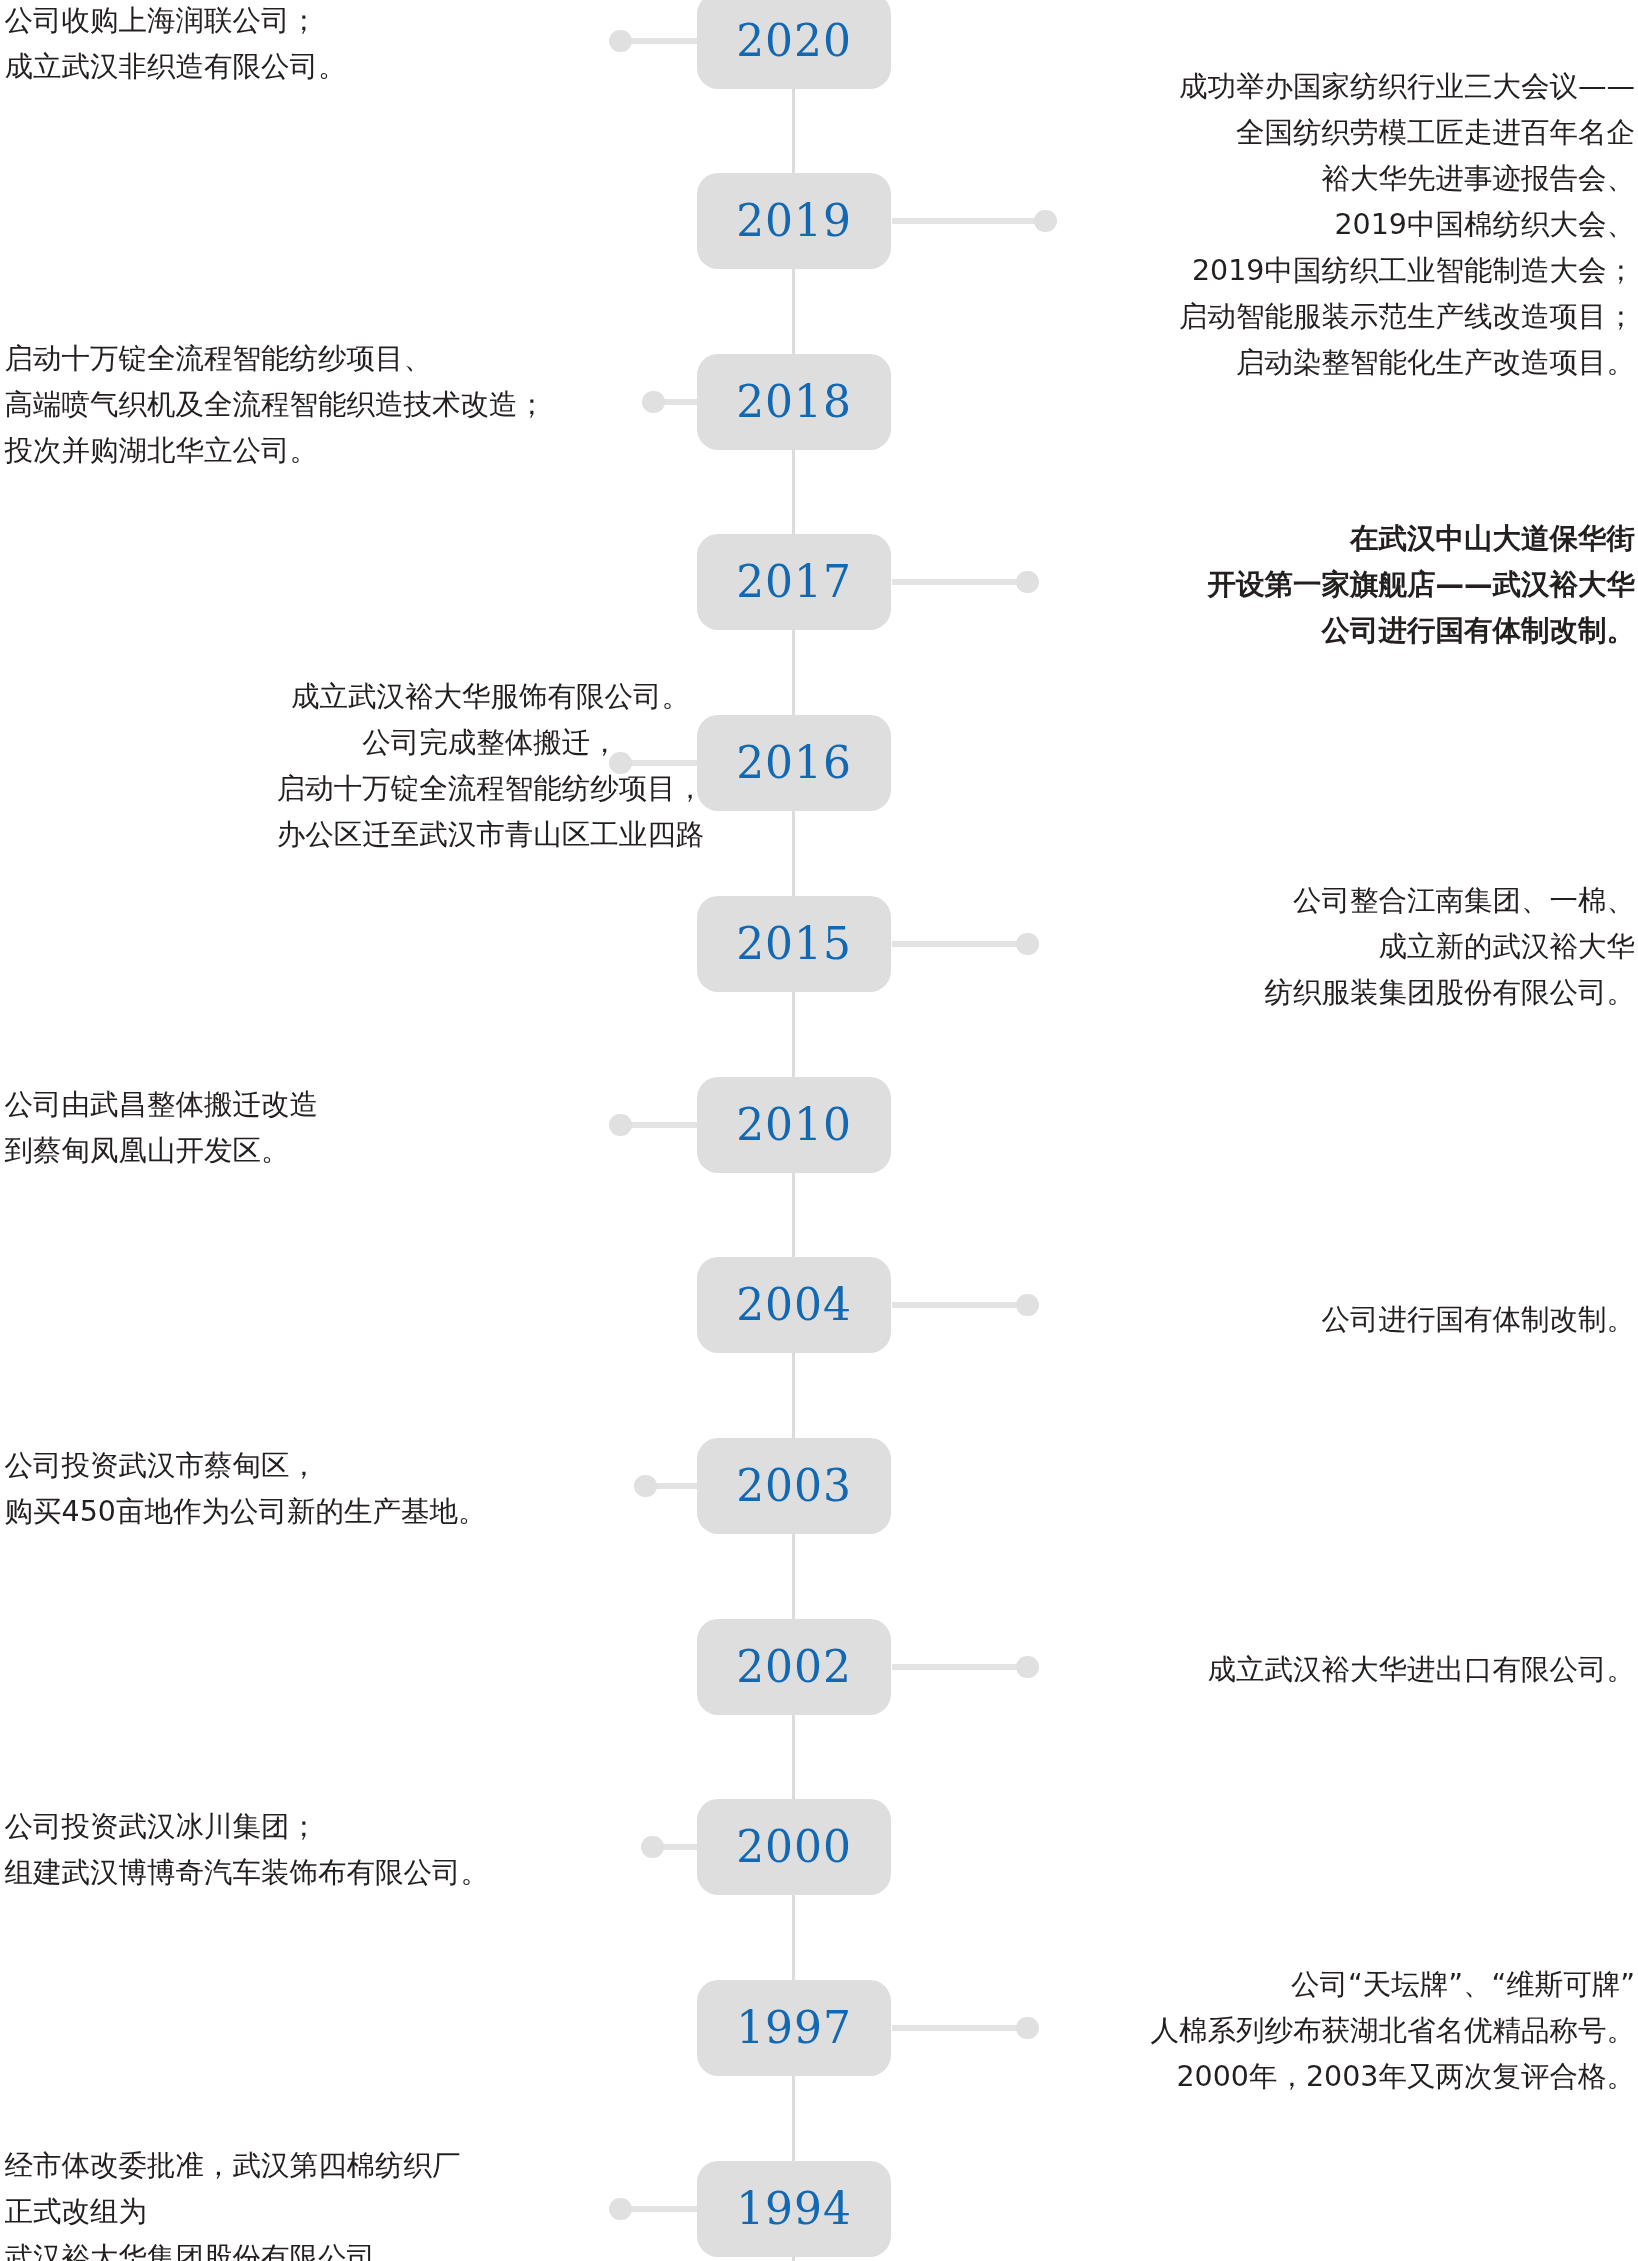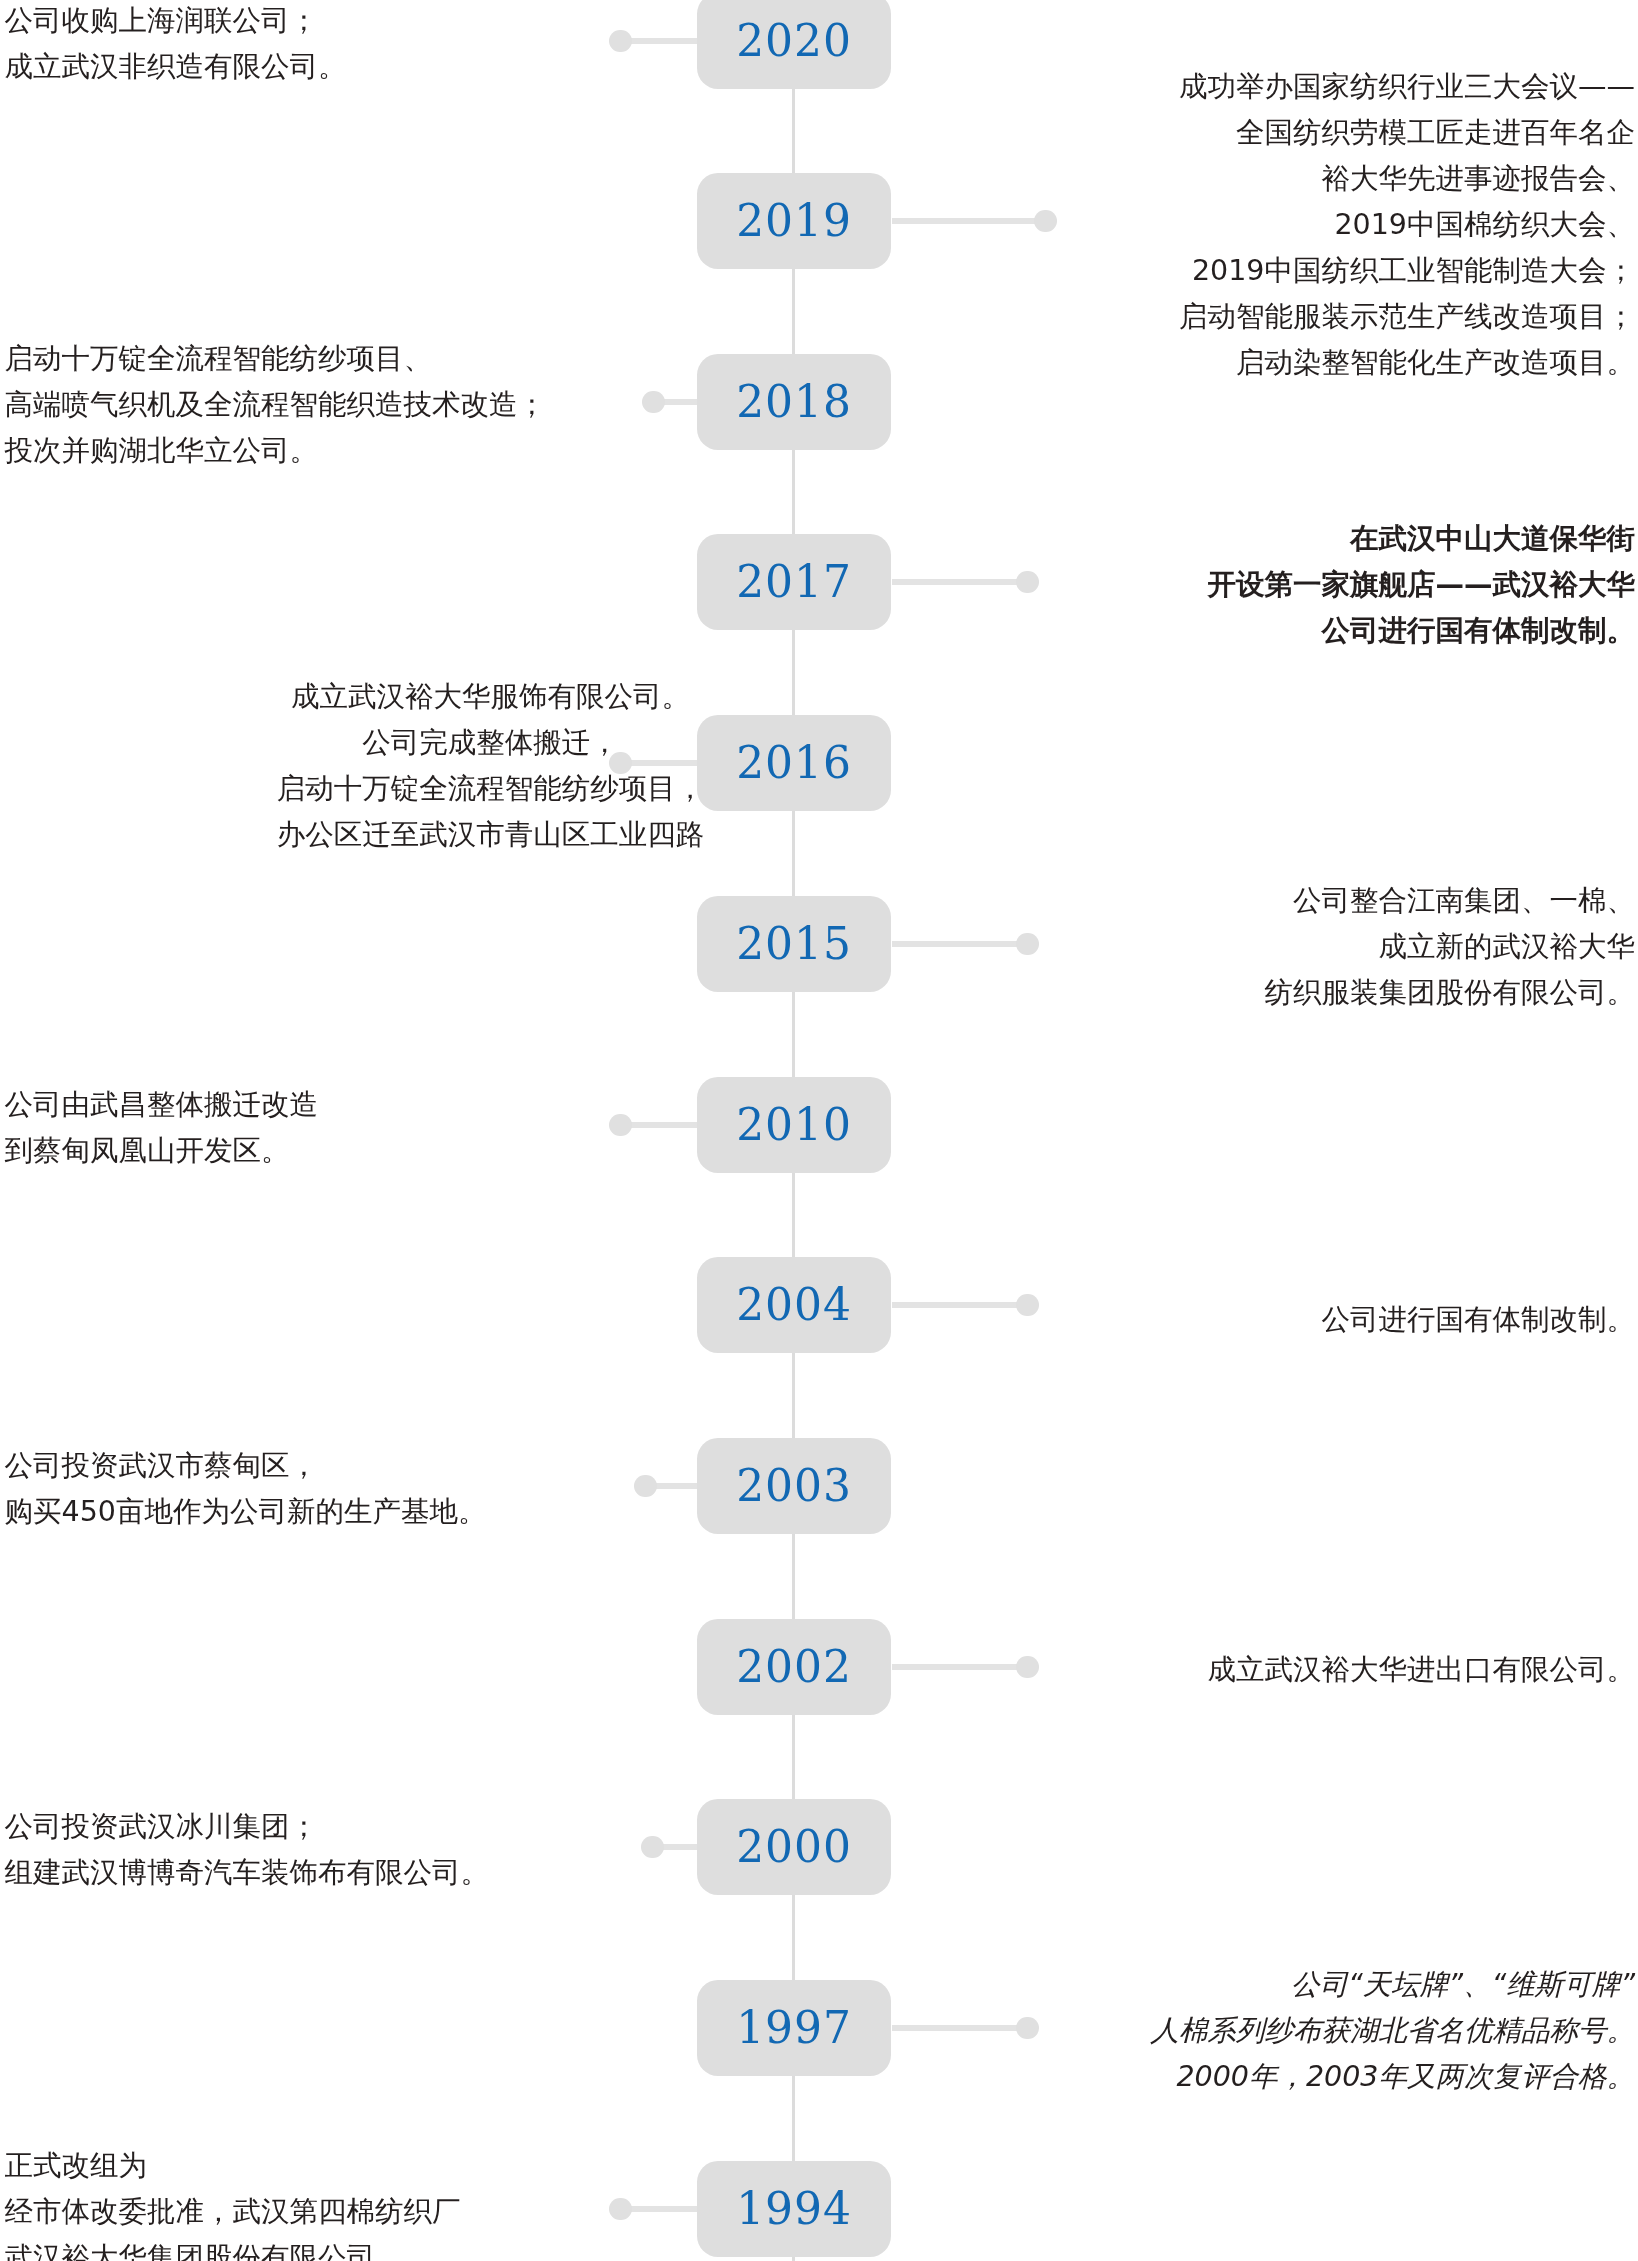--- a/index.html
+++ b/index.html
@@ -185,27 +185,27 @@
           <span class="badge-year">2000</span>
         </div>
         <div class="txt left" style="top: -43px; width: 972px;"><span class="ln">公司投资武汉冰川集团；</span><span class="ln">组建武汉博博奇汽车装饰布有限公司。</span></div>
       </div>
       <div class="row" style="top: 2028px;">
         <div class="conn right" style="width: 136px;"></div>
         <div class="dot" style="left: 1016px;"></div>
         <div class="badge">
           <span class="badge-year">1997</span>
         </div>
-        <div class="txt right" style="top: -66px; width: 588px; font-style: italic;"><span class="ln">公司“天坛牌”、“维斯可牌”</span><span class="ln">人棉系列纱布获湖北省名优精品称号。</span><span class="ln">2000年，2003年又两次复评合格。</span></div>
+        <div class="txt right" style="top: -66px; width: 588px;"><span class="ln">公司“天坛牌”、“维斯可牌”</span><span class="ln">人棉系列纱布获湖北省名优精品称号。</span><span class="ln">2000年，2003年又两次复评合格。</span></div>
       </div>
       <div class="row" style="top: 2209px;">
         <div class="conn left" style="width: 77px;"></div>
         <div class="dot" style="right: 1007px;"></div>
         <div class="badge">
           <span class="badge-year">1994</span>
         </div>
-        <div class="txt left" style="top: -66px; width: 972px;"><span class="ln">正式改组为</span><span class="ln">经市体改委批准，武汉第四棉纺织厂</span><span class="ln">武汉裕大华集团股份有限公司。</span></div>
+        <div class="txt left" style="top: -66px; width: 972px;"><span class="ln">经市体改委批准，武汉第四棉纺织厂</span><span class="ln">正式改组为</span><span class="ln">武汉裕大华集团股份有限公司。</span></div>
       </div>
       <div class="row" style="top: 2389px;"></div>
       <div class="row" style="top: 2570px;"></div>
     </div>
 </div>
 
 
 </body></html>

